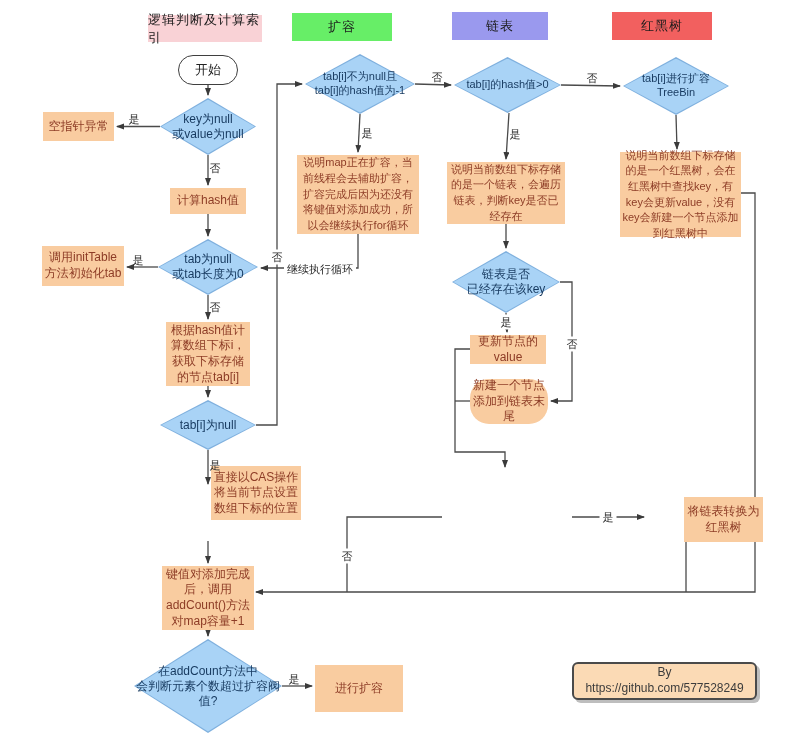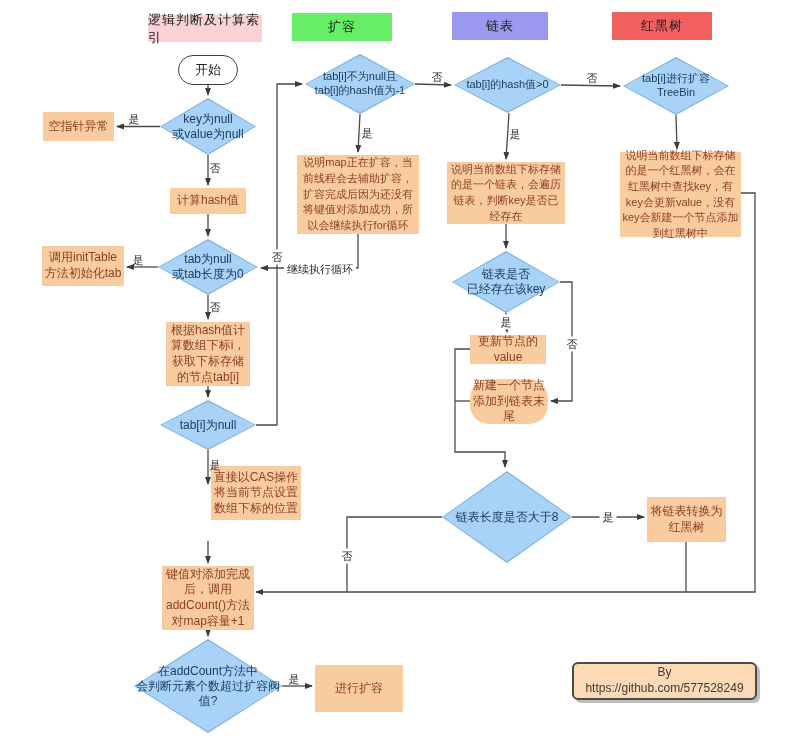--- a/index.html
+++ b/index.html
@@ -128,25 +128,20 @@
       <div class="dfill2"></div>
     <div class="dtext sm">tab[i]进行扩容
 TreeBin</div>
   </div>
   <div class="diamond" style="left:452px; top:251px; width:108px; height:62px;">
     <div class="dfill"></div>
       <div class="dfill2"></div>
     <div class="dtext">链表是否
 已经存在该key</div>
   </div>
-  <div class="diamond" style="left:442px; top:471px; width:130px; height:92px;">
-    <div class="dfill"></div>
-      <div class="dfill2"></div>
-    <div class="dtext">链表长度是否大于8</div>
-  </div>
 
   <div class="obox" style="left:43px;  top:112px; width:71px;  height:29px;">空指针异常</div>
   <div class="obox" style="left:170px; top:188px; width:76px;  height:26px;">计算hash值</div>
   <div class="obox" style="left:42px;  top:246px; width:82px;  height:40px;">调用initTable
 方法初始化tab</div>
   <div class="obox" style="left:166px; top:322px; width:84px;  height:64px;">根据hash值计
 算数组下标i，
 获取下标存储
 的节点tab[i]</div>
   <div class="obox" style="left:163px; top:466px; width:90px;  height:54px;margin-left:48px;">直接以CAS操作
@@ -164,21 +159,21 @@
 以会继续执行for循环</div>
   <div class="obox sm" style="left:447px; top:162px; width:118px; height:62px;">说明当前数组下标存储
 的是一个链表，会遍历
 链表，判断key是否已
 经存在</div>
   <div class="obox" style="left:470px; top:335px; width:76px;  height:29px;">更新节点的
 value</div>
   <div class="obox" style="left:470px; top:379px; width:78px;  height:45px;border-radius:19px;">新建一个节点
 添加到链表末
 尾</div>
-  <div class="obox" style="left:647px; top:497px; width:79px;  height:45px;">将链表转换为
+  <div class="obox" style="left:684px; top:497px; width:79px;  height:45px;">将链表转换为
 红黑树</div>
   <div class="obox sm" style="left:620px; top:152px; width:121px; height:85px;">说明当前数组下标存储
 的是一个红黑树，会在
 红黑树中查找key，有
 key会更新value，没有
 key会新建一个节点添加
 到红黑树中</div>
 
   <div class="elbl" style="left:134px; top:119px;">是</div>
   <div class="elbl" style="left:215px; top:168px;">否</div>

